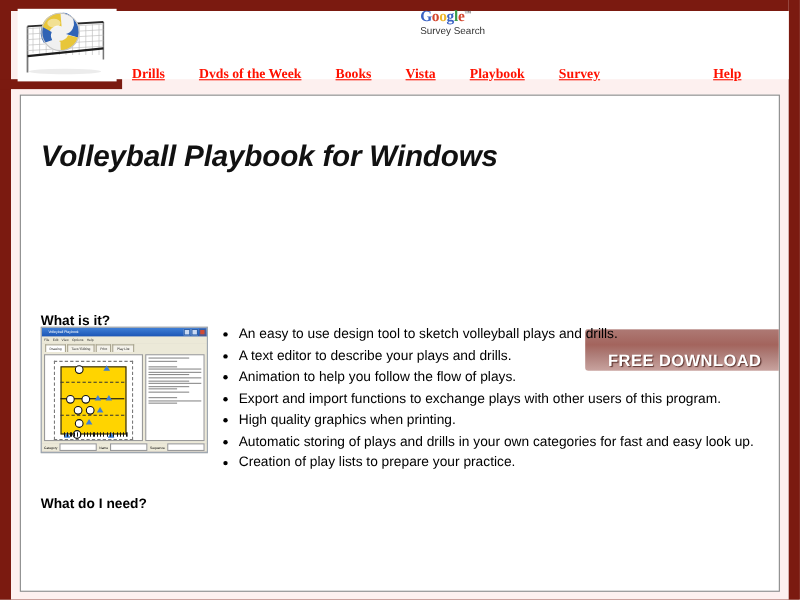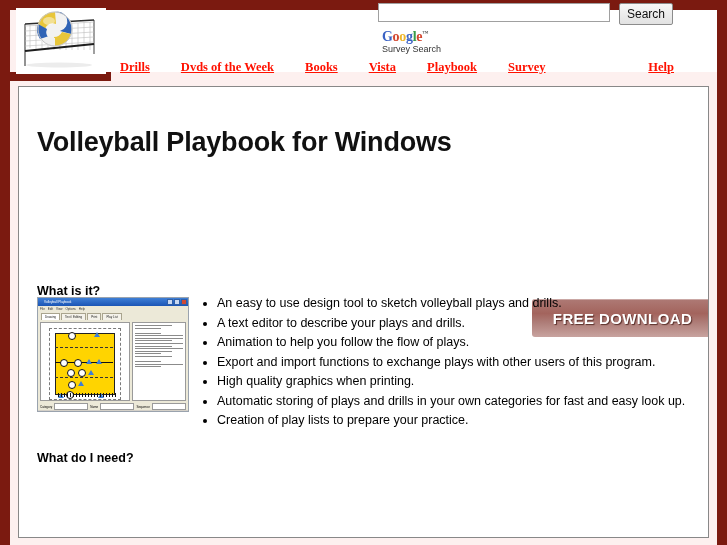--- a/index.html
+++ b/index.html
@@ -186,20 +186,21 @@
   }
 
   h1#page-title {
     margin: 0;
     padding: 40px 0 0 18px;
     font-family: "Liberation Sans", sans-serif;
     font-size: 27px;
     font-weight: bold;
     letter-spacing: -0.2px;
     color: #111;
+    font-style: italic;
   }
 
   .section-head {
     font-family: "Liberation Sans", sans-serif;
     font-size: 12.5px;
     font-weight: bold;
     color: #000;
   }
 
   
@@ -225,21 +226,21 @@
   #download-button {
     position: absolute;
     left: 513px;
     top: 212px;
     width: 181px;
     height: 38px;
     border-radius: 3px;
     background: linear-gradient(to bottom, #ae7a75 0%, #a3645d 38%, #ae7d78 62%, #c8a39f 100%);
     box-shadow: inset 0 1px 0 rgba(255,255,255,.35);
     display: flex;
-    align-items: center;
+    align-items: flex-end;
     justify-content: center;
     cursor: pointer;
   }
   #download-button span {
     font-family: "Liberation Sans", sans-serif;
     font-size: 15px;
     font-weight: bold;
     color: #ffffff;
     letter-spacing: .4px;
     text-shadow: 1px 1px 1px rgba(60,20,15,.75);
@@ -482,24 +483,20 @@
       <path d="M22 16 A17 17 0 0 1 39 4 L40 16 A8 8 0 0 0 29 21 Z" fill="#e8c63a"></path>
       <path d="M24 31 A17 17 0 0 1 22 16 L31 21 A8 8 0 0 0 33 30 Z" fill="#2f63b5"></path>
       <path d="M55 26 A17 17 0 0 1 39 38 L38 29 A9 9 0 0 0 46 24 Z" fill="#e8c63a"></path>
       <path d="M39 38 A17 17 0 0 1 24 31 L33 28 A8 8 0 0 0 39 30 Z" fill="#f0f0f0"></path>
       <circle cx="39" cy="21" r="17" fill="none" stroke="#c7c7c7" stroke-width="1"></circle>
       <ellipse cx="33" cy="13" rx="6" ry="4" fill="#ffffff" opacity="0.45"></ellipse>
     </svg>
   </div>
 
   <div id="search-area">
-    <div id="search-row">
-      <input id="search-input" type="text" value="" placeholder="" style="">
-      <button id="search-button">Search</button>
-    </div>
     <div id="google-brand">
       <span class="g-logo"><span class="g-b">G</span><span class="g-r">o</span><span class="g-y">o</span><span class="g-b">g</span><span class="g-g">l</span><span class="g-r">e</span><span class="g-tm">™</span></span>
       <div id="custom-search-label">Survey Search</div>
     </div>
   </div>
 
   <div id="nav">
     <span class="nav-item">Drills</span>
     <span class="nav-item">Dvds of the Week</span>
     <span class="nav-item">Books</span>

